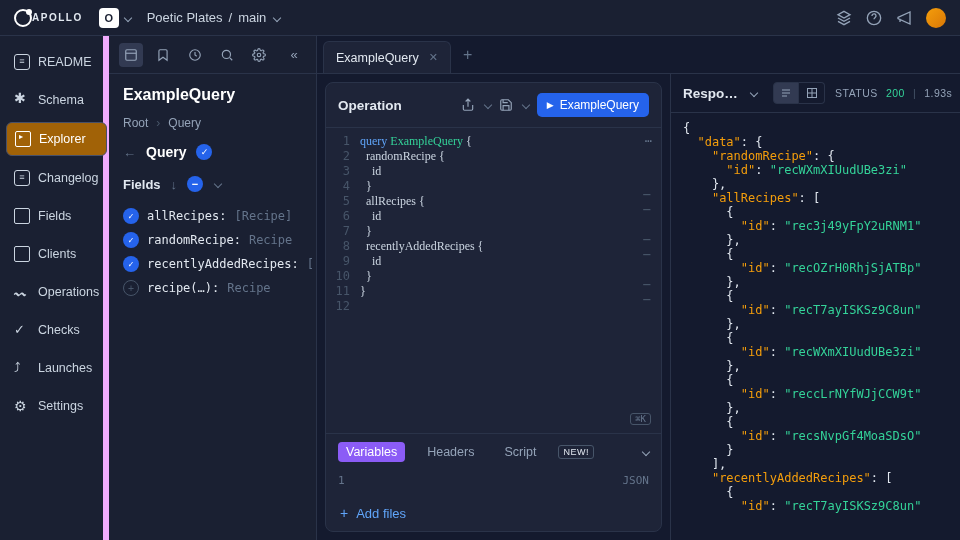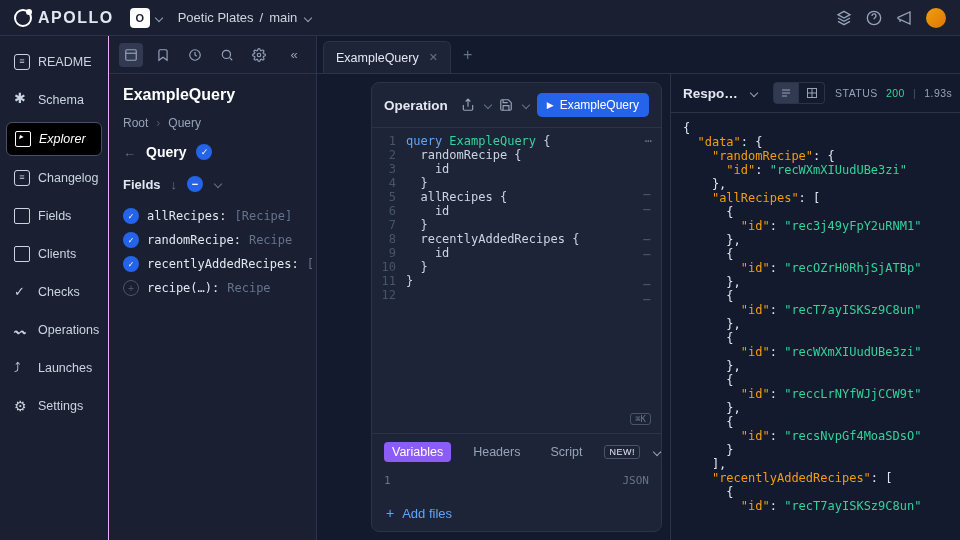--- a/index.html
+++ b/index.html
@@ -1,34 +1,34 @@
 <!DOCTYPE html>
 <html><head>
 <meta charset="utf-8">
 <style>
 * { box-sizing: border-box; margin: 0; padding: 0; }
 body { font-family: -apple-system, BlinkMacSystemFont, "Segoe UI", sans-serif; background: #0f172a; color: #e2e8f0; width: 960px; height: 540px; overflow: hidden; font-size: 13px; }
 .app { display: flex; flex-direction: column; height: 540px; }
 .topbar { height: 36px; background: #1a2032; border-bottom: 1px solid #2a3349; display: flex; align-items: center; padding: 0 14px; justify-content: space-between; }
 .topbar-left { display: flex; align-items: center; gap: 16px; }
-.logo { display: flex; align-items: center; gap: 6px; font-weight: 600; letter-spacing: 1.5px; font-size: 16px; }
+.logo { display: flex; align-items: center; font-weight: 600; letter-spacing: 1.5px; font-size: 10px; }
 .logo-circle { width: 18px; height: 18px; border: 2px solid #fff; border-radius: 50%; position: relative; }
 .logo-circle::after { content:""; position:absolute; width:6px; height:6px; background:#fff; border-radius:50%; right:-2px; top:-2px; }
 .org-badge { background:#fff; color:#1a2032; border-radius:4px; width:20px; height:20px; display:flex; align-items:center; justify-content:center; font-weight:600; font-size:11px; }
 .org-badge-wrap { display:flex; align-items:center; gap:4px; }
 .breadcrumb { display:flex; align-items:center; gap:6px; color:#cbd5e1; font-size: 13px; }
 .chev { border: solid #94a3b8; border-width: 0 1.5px 1.5px 0; display: inline-block; padding: 2.5px; transform: rotate(45deg); margin-left: 2px; }
 .topbar-right { display:flex; align-items:center; gap:14px; }
 .topbar-right .ic { width:16px; height:16px; color:#94a3b8; }
 .avatar { width:20px; height:20px; border-radius:50%; background: linear-gradient(135deg,#f59e0b,#d97706); }
 .body { display:flex; flex:1; overflow:hidden; }
-.sidebar { width:109px; background:#1a2032; border-right:1px solid #f0abfc; display:flex; flex-direction:column; justify-content:space-between; padding:10px 6px; }
+.sidebar { width:109px; background:#1a2032; border-right:6px solid #f0abfc; display:flex; flex-direction:row; justify-content:space-between; padding:10px 6px; }
 .nav { display:flex; flex-direction:column; gap:6px; }
 .nav-item { display:flex; align-items:center; gap:8px; padding:8px 8px; border-radius:6px; color:#cbd5e1; font-size:12.5px; cursor:pointer; }
-.nav-item.active { background:#000000; color:#fff; border: 1px solid #475069; font-style: italic; }
+.nav-item.active { background:#a16207; color:#fff; border: 1px solid #475069; }
 .nic { width:16px; height:16px; flex-shrink:0; border:1.5px solid currentColor; border-radius:3px; }
 .nic.doc::before{content:"≡";display:block;font-size:9px;text-align:center;line-height:13px;}
 .nic.schema{border:none;position:relative;}
 .nic.schema::before{content:"✱";font-size:14px;position:absolute;top:-2px;}
 .nic.explorer{border-radius:2px;position:relative;}
 .nic.explorer::after{content:"▸";position:absolute;font-size:8px;left:3px;top:0px;}
 .nic.changelog::before{content:"≡";display:block;font-size:9px;text-align:center;line-height:13px;}
 .nic.subgraphs{border:none;}
 .nic.subgraphs::before{content:"⬡";font-size:14px;}
 .nic.fields{border-radius:2px;}
@@ -65,30 +65,30 @@
 .ftype{color:#64748b;}
 
 .main { flex:1; display:flex; flex-direction:column; background:#141a2e; }
 .tabbar { height:38px; display:flex; align-items:flex-end; padding-left:6px; border-bottom:1px solid #2a3349; gap:2px;}
 .tab { background:#1e2438; height:32px; padding:0 12px; display:flex; align-items:center; gap:10px; border-radius:6px 6px 0 0; border:1px solid #2a3349; border-bottom:none; font-size:12.5px; color:#e2e8f0; }
 .tab .x{color:#64748b;font-size:11px;}
 .addtab{color:#64748b;padding:0 10px;font-size:16px;align-self:center;}
 .workspace { flex:1; display:flex; overflow:hidden; }
 
 .op-pane { width:353px; padding:8px; display:flex; flex-direction:column; }
-.op-card { background:#1e2438; border:1px solid #2a3349; border-radius:8px; flex:1; display:flex; flex-direction:column; overflow:hidden;margin-left:46px;}
+.op-card { background:#1e2438; border:1px solid #2a3349; border-radius:8px; flex:1; display:flex; flex-direction:column; overflow:hidden;}
 .op-head { display:flex; align-items:center; justify-content:space-between; padding:10px 12px; border-bottom:1px solid #2a3349;}
 .op-title{font-weight:600;font-size:13.5px;}
 .op-actions{display:flex;align-items:center;gap:8px;color:#94a3b8;}
 .run-btn{background:#2563eb;color:#fff;border:none;border-radius:5px;padding:5px 10px;display:flex;align-items:center;gap:6px;font-size:12px;font-weight:500;}
 .run-btn::before{content:"▶";font-size:9px;}
 .code { font-family:"SF Mono",Menlo,monospace; font-size:12px; padding:6px 0; flex:1; position:relative;}
 .code-line{display:flex;}
 .gutter{width:34px;text-align:right;padding-right:10px;color:#475569;user-select:none;}
-.code-txt{white-space:pre;flex:1;}
+.code-txt{white-space:pre;flex:1;font-family:Liberation Serif, serif;}
 .code-side{position:absolute;right:8px;color:#475569;font-size:14px;}
 .kw{color:#60a5fa;}
 .name{color:#34d399;}
 .punc{color:#cbd5e1;}
 .key2{color:#f59e0b;}
 .str{color:#34d399;}
 .kebab{position:absolute;right:8px;top:6px;color:#64748b;letter-spacing:1px;}
 .kbd-badge{position:absolute;right:10px;bottom:8px;border:1px solid #475569;border-radius:3px;padding:0 4px;font-size:9px;color:#64748b;}
 .vars { border-top:1px solid #2a3349; }
 .vars-tabs{display:flex;align-items:center;gap:14px;padding:8px 12px;font-size:12.5px;}
@@ -179,26 +179,26 @@
           </div>
           <div class="nav-item">
             <span class="nic fields"></span>
             <span>Fields</span>
           </div>
           <div class="nav-item">
             <span class="nic clients"></span>
             <span>Clients</span>
           </div>
           <div class="nav-item">
+            <span class="nic ops"></span>
+            <span>Operations</span>
+          </div>
+          <div class="nav-item">
             <span class="nic checks"></span>
             <span>Checks</span>
-          </div>
-          <div class="nav-item">
-            <span class="nic ops"></span>
-            <span>Operations</span>
           </div>
           <div class="nav-item">
             <span class="nic launches"></span>
             <span>Launches</span>
           </div>
           <div class="nav-item">
             <span class="nic settings"></span>
             <span>Settings</span>
           </div>
         </div>

